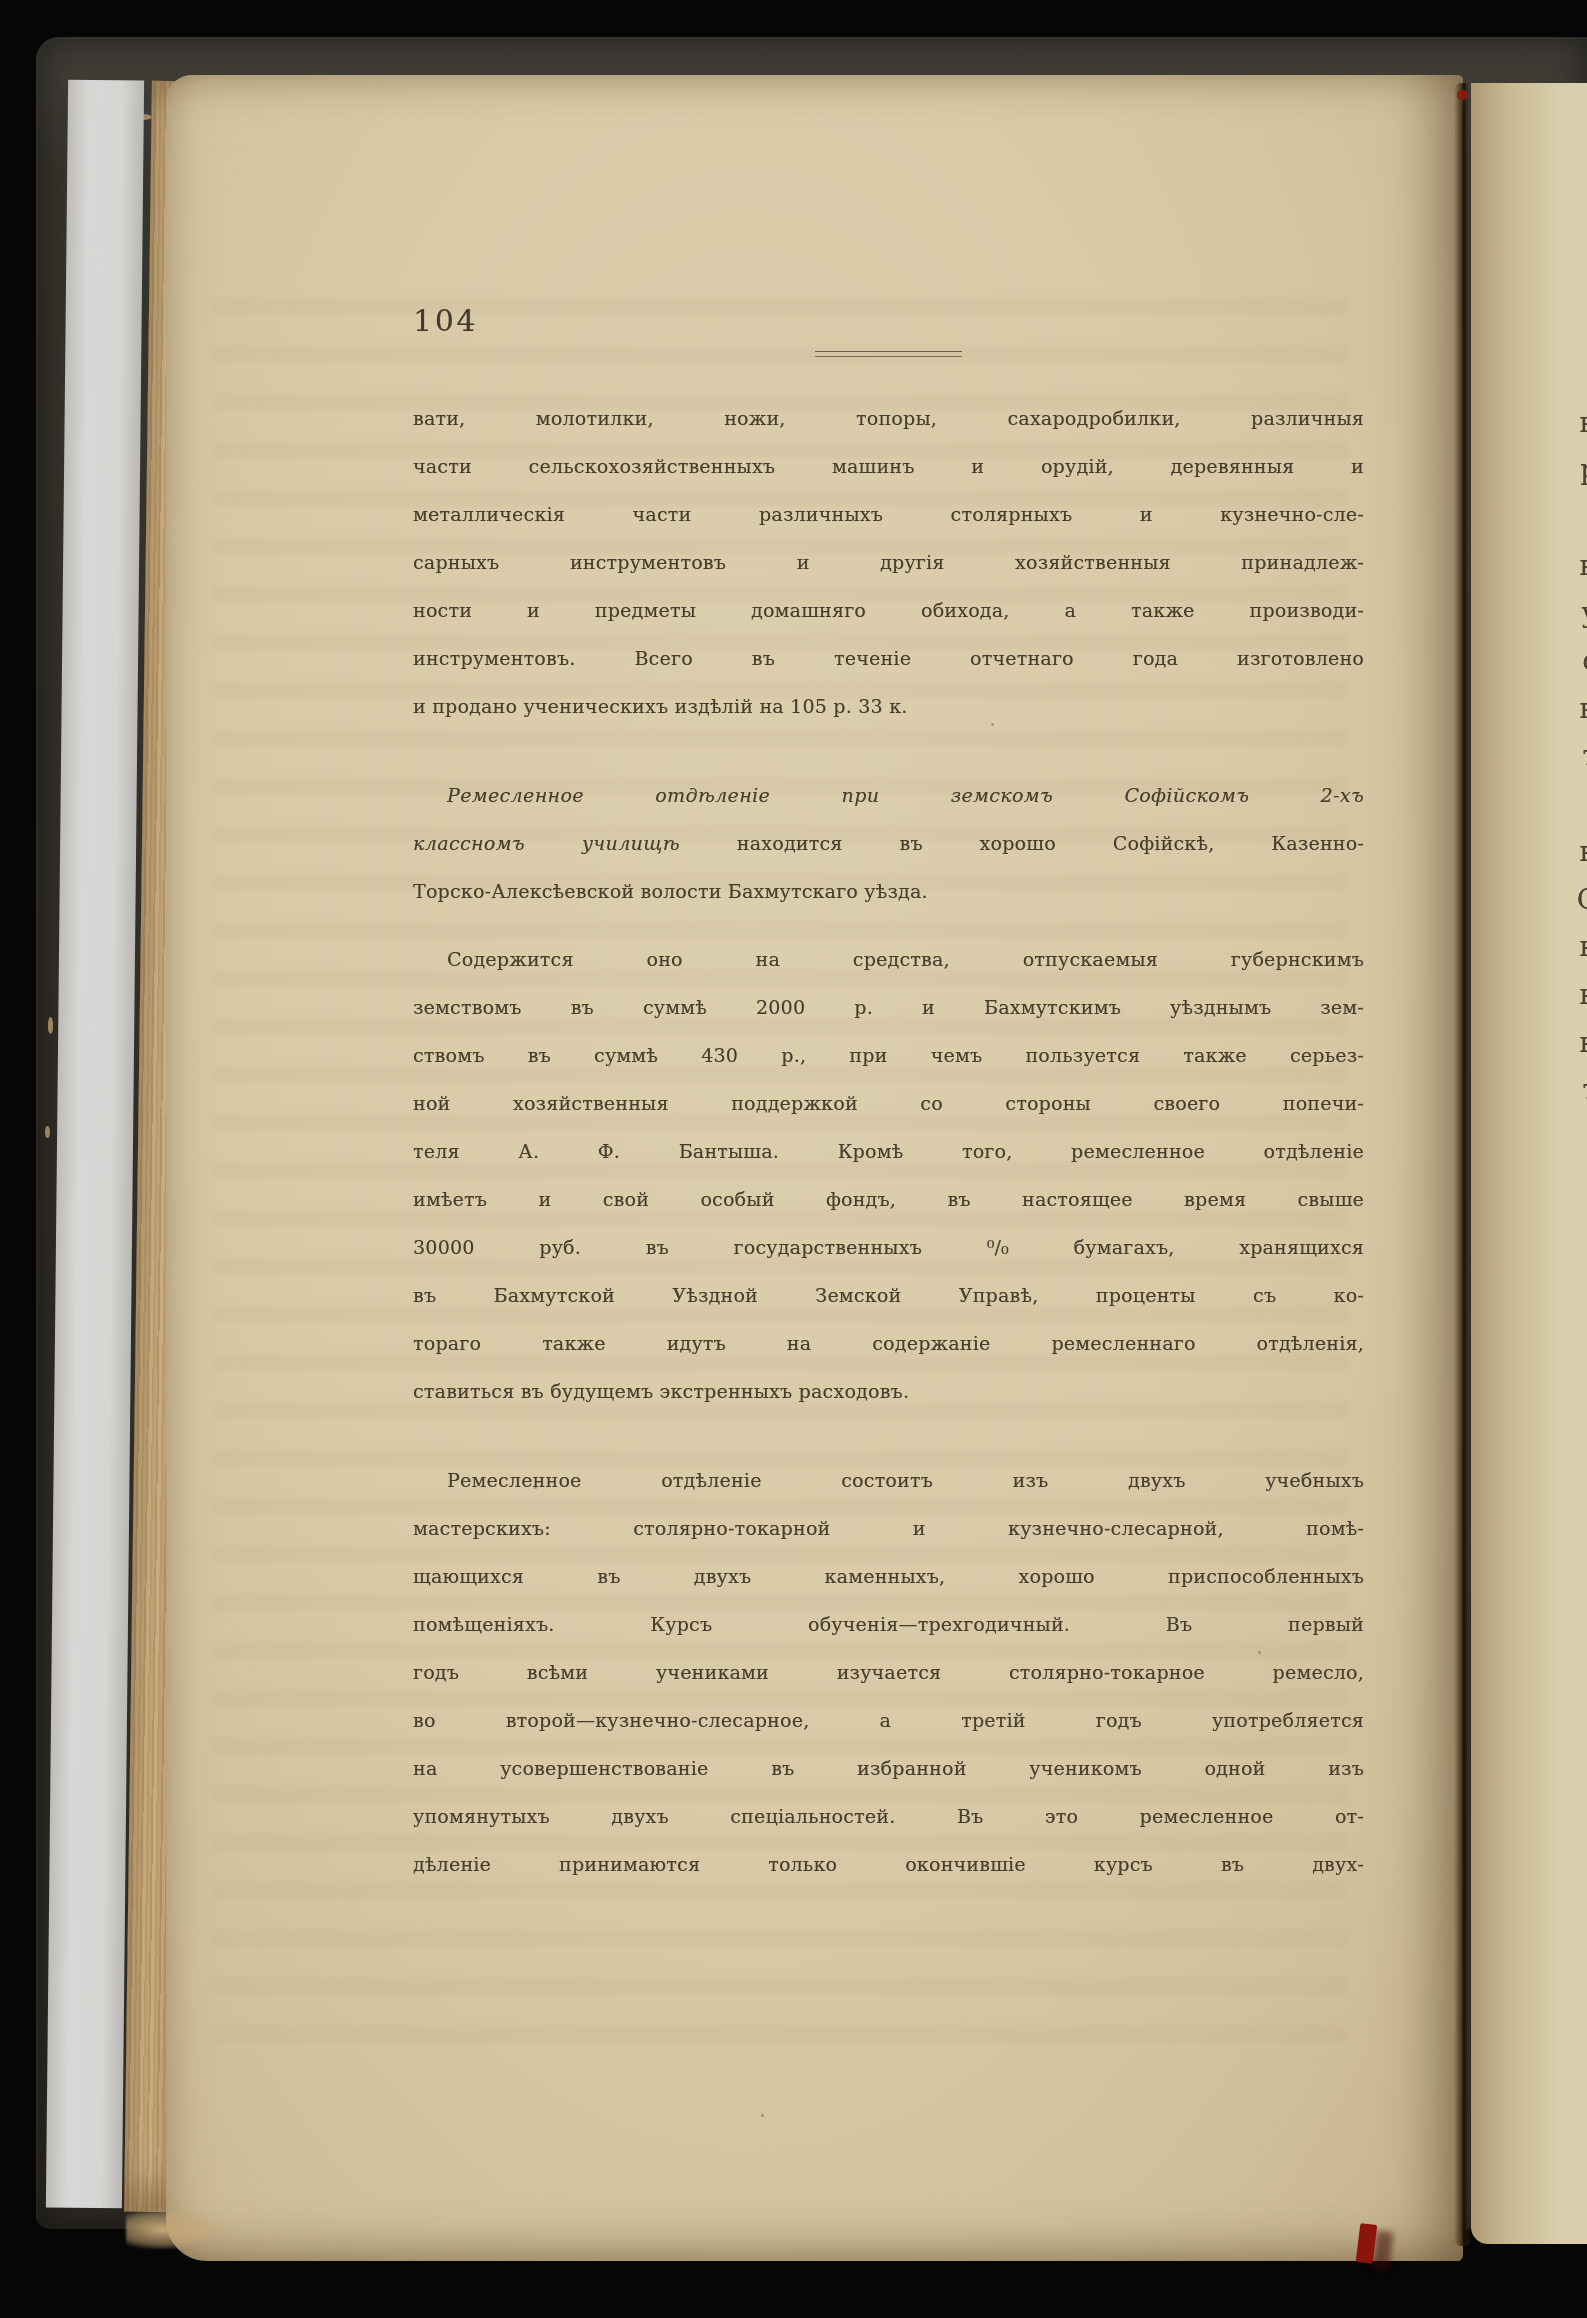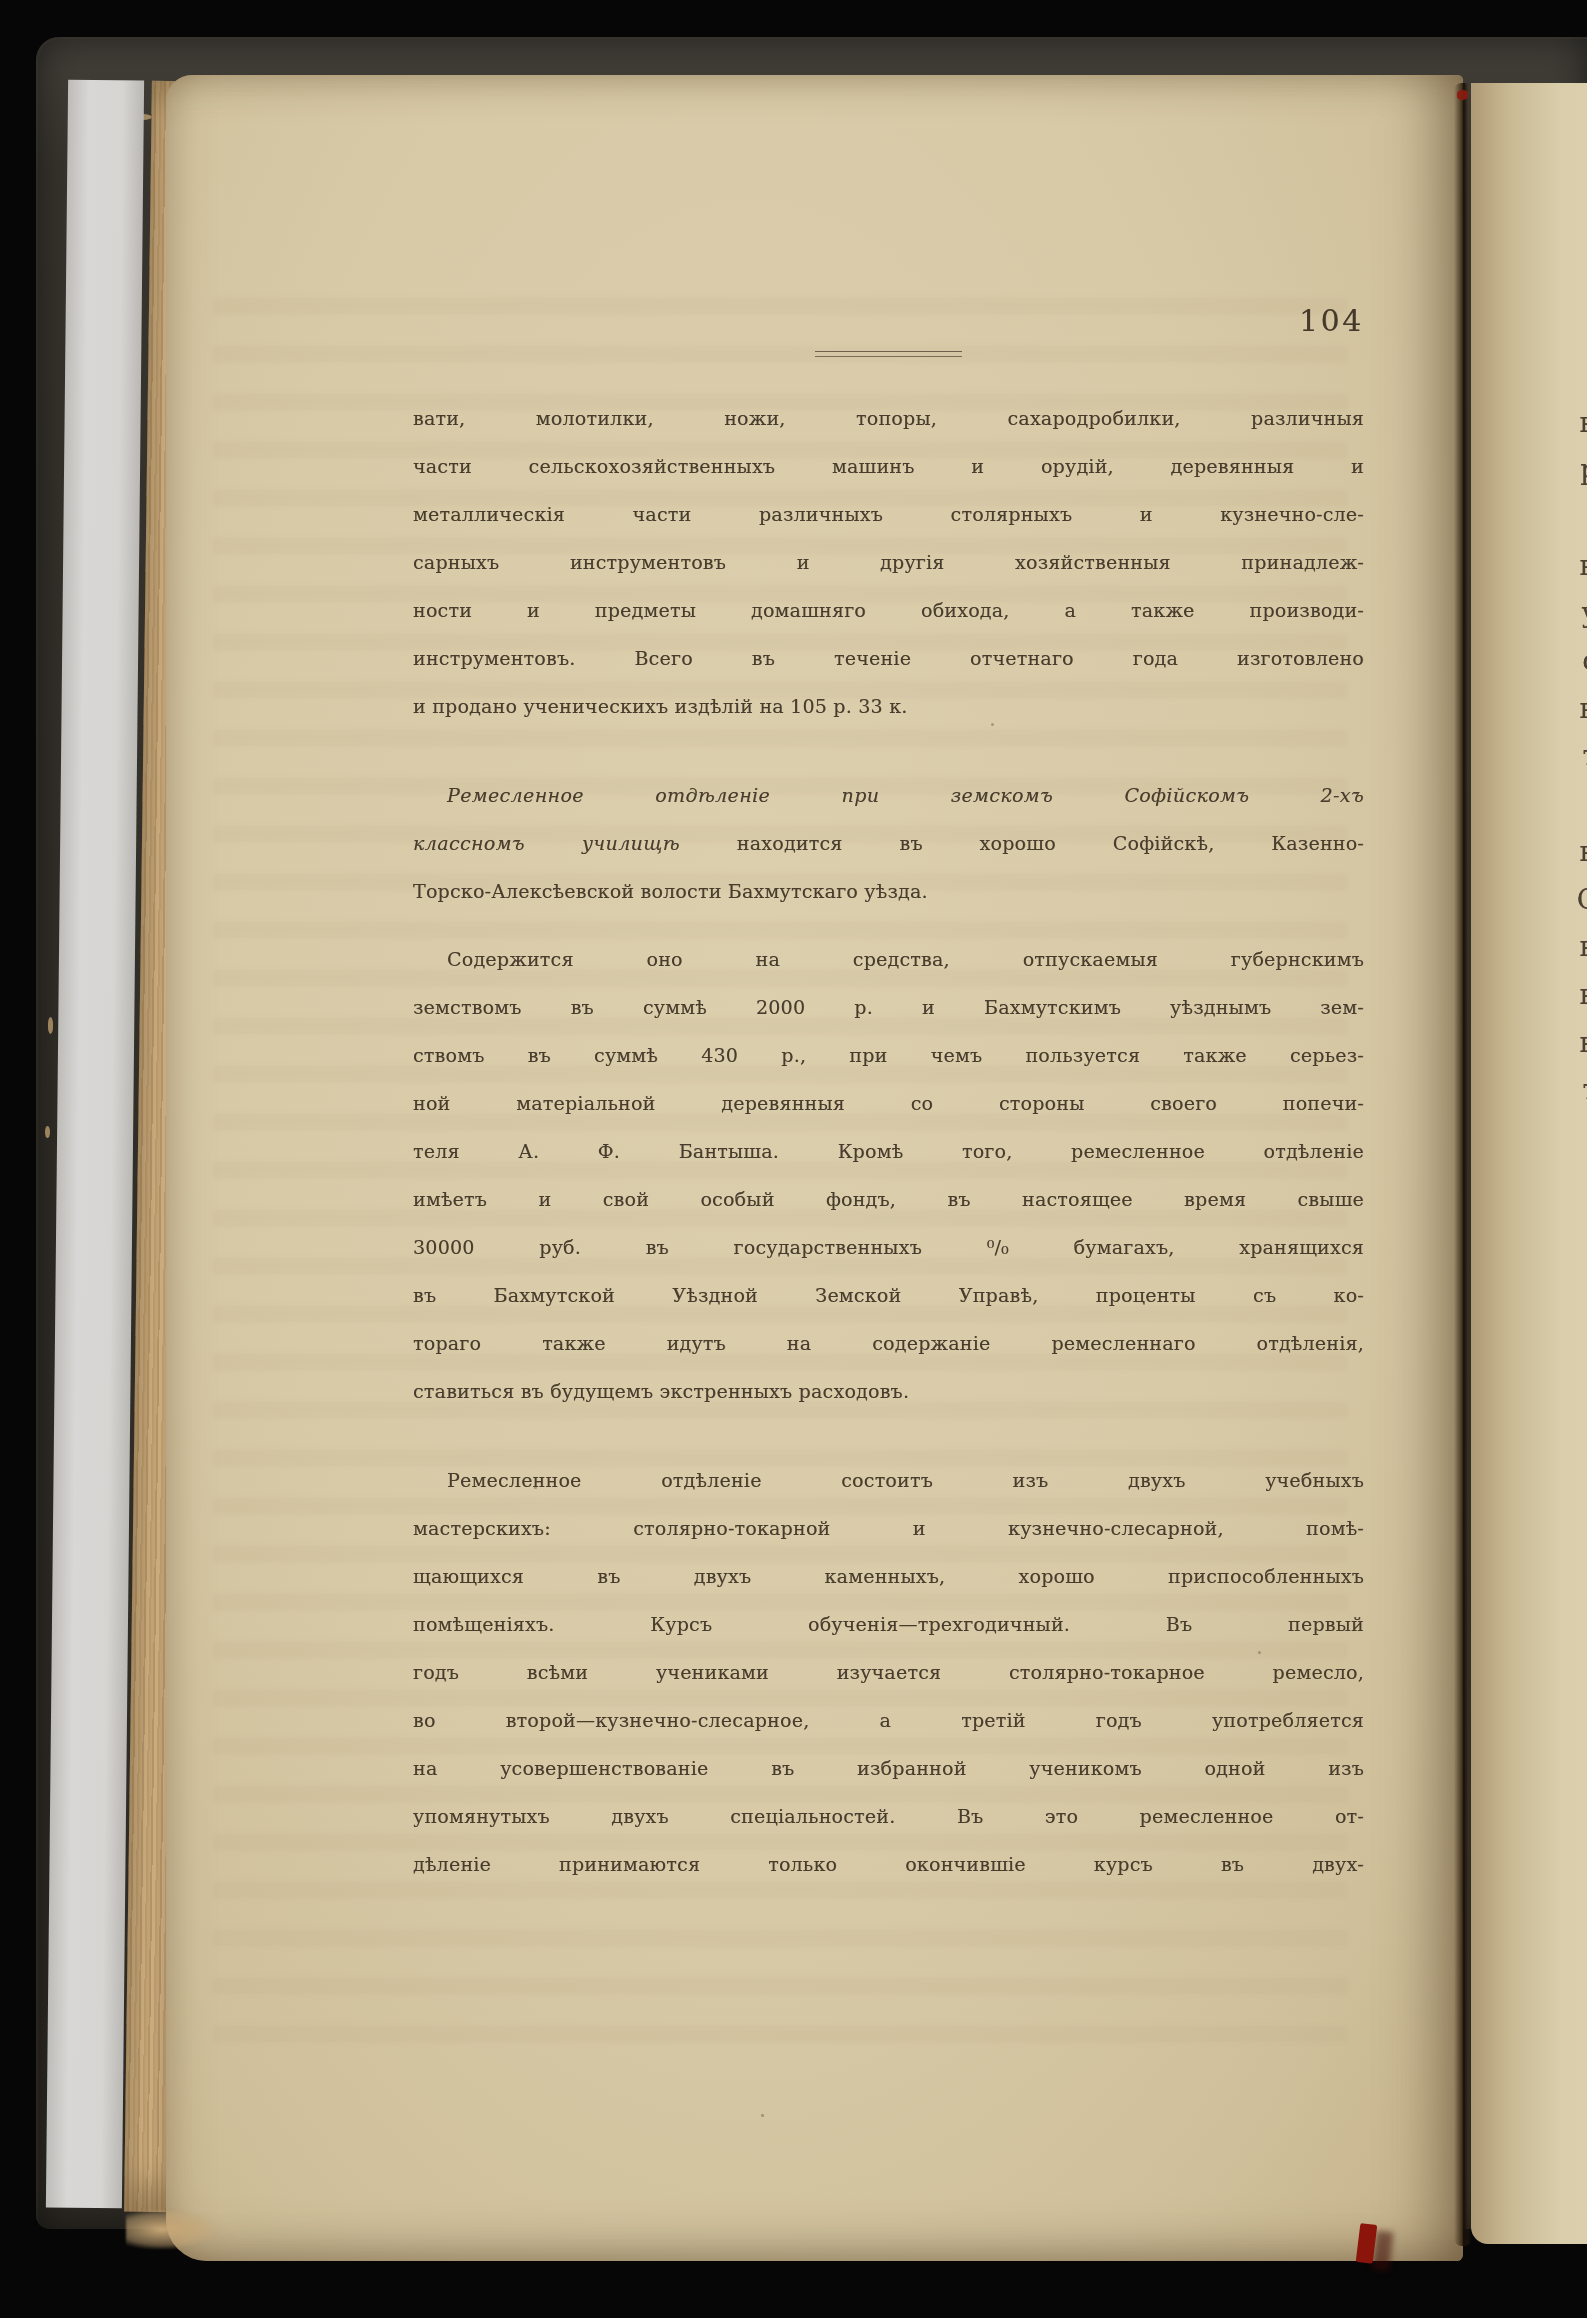--- a/index.html
+++ b/index.html
@@ -76,21 +76,21 @@
     position:absolute; left:1457px; top:90px; width:11px; height:9.7px;
     background:#8c1c10; border-radius:40%; opacity:.9;
   }
   .ribbon-bottom {
     position:absolute; left:1358px; top:2224px; width:17.4px; height:39px;
     background:#8c150b; transform:rotate(7deg); border-radius:2.6px;
     box-shadow:17px 5.2px 6.4px rgba(60,10,5,.55);
   }
   
   .textcol { position:absolute; left:413px; top:303px; width:951px; color:#483c2d; }
-  .pageno-wrap { text-align:right; line-height:36px; }
+  .pageno-wrap { text-align:left; line-height:36px; }
   .pageno { font-size:30px; letter-spacing:2.6px; color:#44392b;
             text-shadow:0.3px 0.3px 0.5px rgba(68,57,43,.45); }
   .pageno-rule {
     width:147px; height:1.9px; margin:6.4px auto 0;
     border-top:1.9px solid #5c4f3d; border-bottom:1.3px solid #6a5c48; height:3.2px;
     opacity:.85;
   }
   .paras { margin-top:37px; font-size:19px; line-height:48px;
            letter-spacing:.012em; text-shadow:0.3px 0.3px 0.5px rgba(72,60,45,.42); }
   .para { margin:0; }
@@ -161,21 +161,21 @@
       </div>
       <div class="para gap-lg">
         <div class="line indent"><span class="it">Ремесленное отдѣленіе при земскомъ Софійскомъ 2-хъ</span></div>
         <div class="line"><span class="it">классномъ училищѣ </span><span>находится въ хорошо Софійскѣ, Казенно-</span></div>
         <div class="line last"><span>Торско-Алексѣевской волости Бахмутскаго уѣзда.</span></div>
       </div>
       <div class="para">
         <div class="line indent"><span>Содержится оно на средства, отпускаемыя губернскимъ</span></div>
         <div class="line"><span>земствомъ въ суммѣ 2000 р. и Бахмутскимъ уѣзднымъ зем-</span></div>
         <div class="line"><span>ствомъ въ суммѣ 430 р., при чемъ пользуется также серьез-</span></div>
-        <div class="line"><span>ной матеріальной деревянныя со стороны своего попечи-</span></div>
+        <div class="line"><span>ной хозяйственныя поддержкой со стороны своего попечи-</span></div>
         <div class="line"><span>теля А. Ф. Бантыша. Кромѣ того, ремесленное отдѣленіе</span></div>
         <div class="line"><span>имѣетъ и свой особый фондъ, въ настоящее время свыше</span></div>
         <div class="line"><span>30000 руб. въ государственныхъ ⁰/₀ бумагахъ, хранящихся</span></div>
         <div class="line"><span>въ Бахмутской Уѣздной Земской Управѣ, проценты съ ко-</span></div>
         <div class="line"><span>тораго также идутъ на содержаніе ремесленнаго отдѣленія,</span></div>
         <div class="line last"><span>ставиться въ будущемъ экстренныхъ расходовъ.</span></div>
       </div>
       <div class="para gap-lg">
         <div class="line indent"><span>Ремесленное отдѣленіе состоитъ изъ двухъ учебныхъ</span></div>
         <div class="line"><span>мастерскихъ: столярно-токарной и кузнечно-слесарной, помѣ-</span></div>

